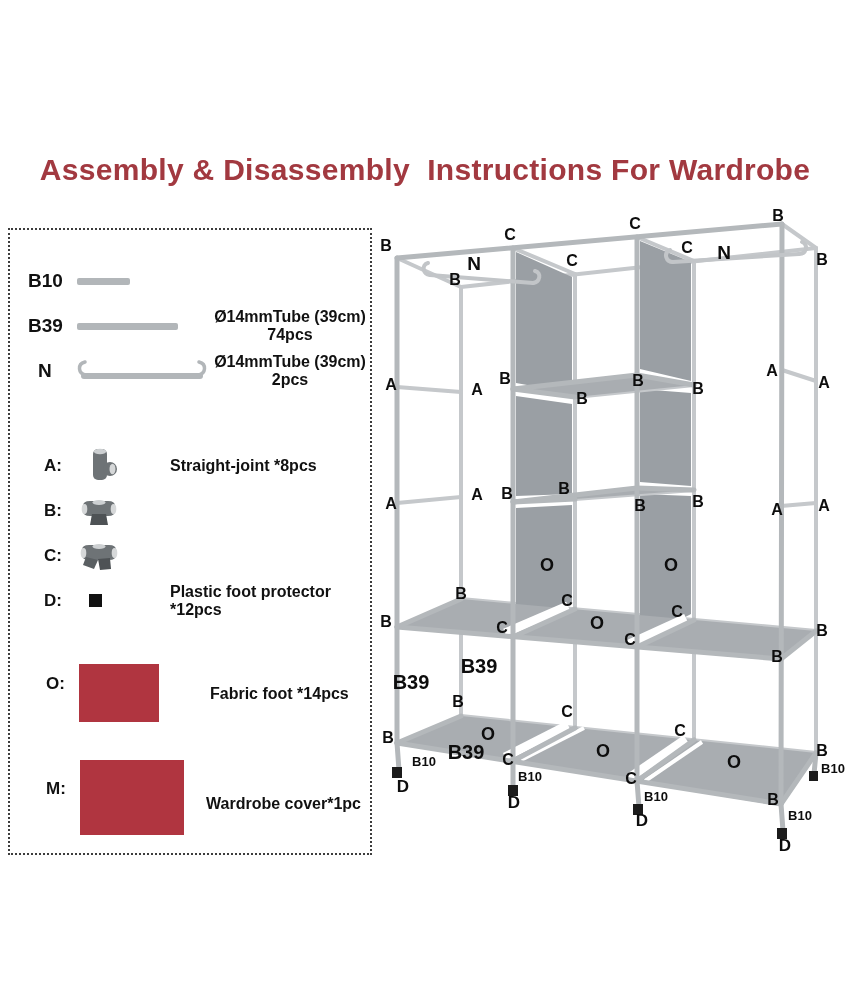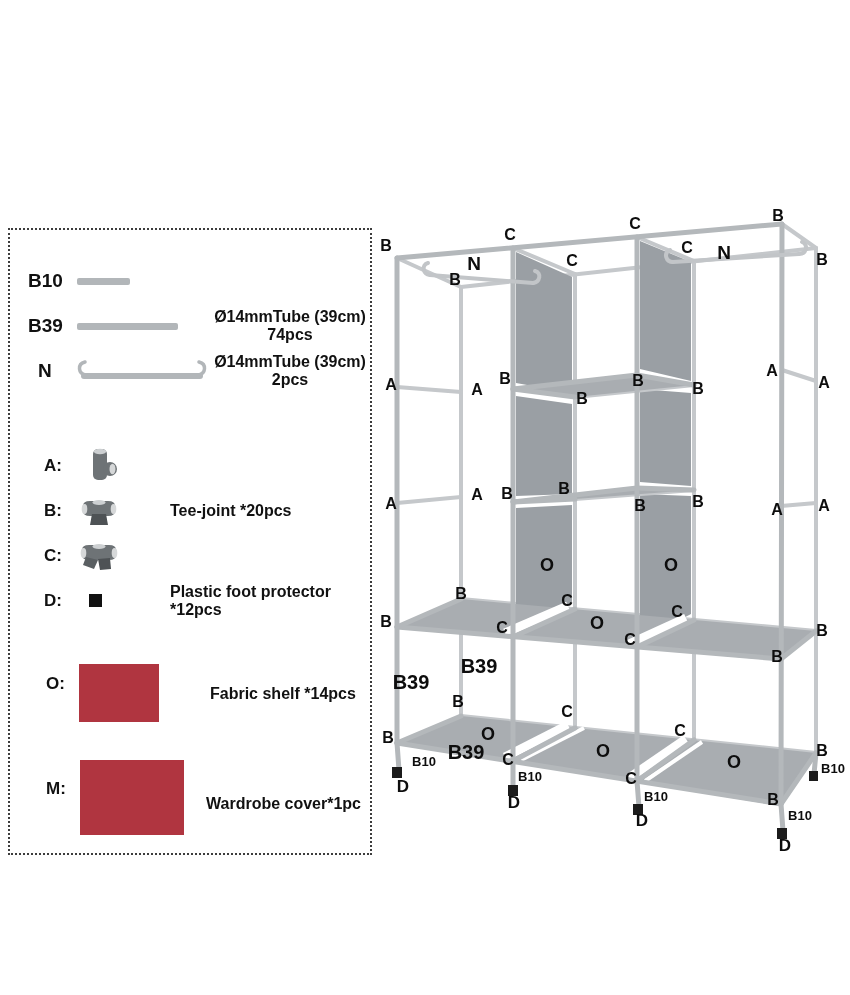--- a/index.html
+++ b/index.html
@@ -27,20 +27,21 @@
   .diagram{position:absolute;left:0;top:0;width:850px;height:995px;}
   .dlabels{position:absolute;left:0;top:0;width:850px;height:995px;pointer-events:none;}
   .dl{position:absolute;transform:translate(-50%,-50%);font-weight:700;font-size:16px;
       color:#0d0d0d;line-height:1;}
 </style>
 </head>
 <body>
 
 <div class="page">
 
+  <h1 class="title" style="color: rgb(162, 57, 64);">Assembly &amp; Disassembly  Instructions For Wardrobe</h1>
 
   <svg class="diagram" viewBox="0 0 850 995" xmlns="http://www.w3.org/2000/svg">
 
     <g stroke="#c5c8cb" stroke-width="4" fill="none" stroke-linecap="round">
       <line x1="461" y1="287" x2="461" y2="717"></line>
       <line x1="575" y1="274" x2="575" y2="728"></line>
       <line x1="694" y1="261" x2="694" y2="740"></line>
       <line x1="816" y1="248" x2="816" y2="753"></line>
       <line x1="461" y1="287" x2="816" y2="248"></line>
       <line x1="397" y1="258" x2="461" y2="287"></line>
@@ -237,33 +238,33 @@
       <div class="jrow">
         <span class="code">A:</span>
         <span class="j-icon">
           <svg width="38" height="36">
             <rect x="13" y="1" width="14" height="31" rx="5" fill="#6e7376"></rect>
             <ellipse cx="20" cy="3.5" rx="6.2" ry="2.8" fill="#cdd0d2"></ellipse>
             <circle cx="30" cy="21" r="7" fill="#6e7376"></circle>
             <ellipse cx="32.5" cy="21" rx="3" ry="5.2" fill="#d6d8d9"></ellipse>
           </svg>
         </span>
+        <span class="desc">Straight-joint *8pcs</span>
       </div>
       <div class="jrow">
         <span class="code">B:</span>
         <span class="j-icon">
           <svg width="38" height="34">
             <path d="M3 12 Q3 7 10 7 L28 7 Q35 7 35 12 L35 17 Q35 22 28 22 L10 22 Q3 22 3 17 Z" fill="#6e7376"></path>
             <ellipse cx="19" cy="8.5" rx="6.5" ry="2.6" fill="#cdd0d2"></ellipse>
             <ellipse cx="4.5" cy="15" rx="2.8" ry="5" fill="#d6d8d9"></ellipse>
             <ellipse cx="33.5" cy="15" rx="2.8" ry="5" fill="#d6d8d9"></ellipse>
             <path d="M12 20 L26 20 L28 31 L10 31 Z" fill="#4e5255"></path>
           </svg>
         </span>
-        <span class="desc">Tee-joint *20pcs</span>
       </div>
       <div class="jrow">
         <span class="code">C:</span>
         <span class="j-icon">
           <svg width="38" height="34">
             <path d="M2 11 Q2 6 9 6 L29 6 Q36 6 36 11 L36 16 Q36 21 29 21 L9 21 Q2 21 2 16 Z" fill="#6e7376"></path>
             <ellipse cx="19" cy="7.5" rx="6.5" ry="2.6" fill="#cdd0d2"></ellipse>
             <ellipse cx="3.5" cy="14" rx="2.8" ry="5" fill="#d6d8d9"></ellipse>
             <ellipse cx="34.5" cy="14" rx="2.8" ry="5" fill="#d6d8d9"></ellipse>
             <path d="M6 18 L18 21 L14 30 L3 26 Z" fill="#5a5f62"></path>
@@ -278,20 +279,20 @@
               <rect x="1" y="1" width="13" height="13" fill="#111"></rect>
             </svg>
         </span>
         <span class="desc">Plastic foot protector *12pcs</span>
       </div>
     </div>
 
     <div class="sec sec-fab">
       <span class="fcode" style="left:36px;top:16px">O:</span>
       <span class="swatch" style="left: 69px; top: 6px; width: 80px; height: 58px; background: rgb(176, 53, 64);"></span>
-      <span class="fdesc" style="left:200px;top:27px">Fabric shelf *14pcs</span>
+      <span class="fdesc" style="left:200px;top:27px">Fabric foot *14pcs</span>
       <span class="fcode" style="left:36px;top:121px">M:</span>
       <span class="swatch" style="left: 70px; top: 102px; width: 104px; height: 75px; background: rgb(176, 53, 64);"></span>
       <span class="fdesc" style="left:196px;top:137px">Wardrobe cover*1pc</span>
     </div>
 
   </div>
 </div>
 
 </body></html>

